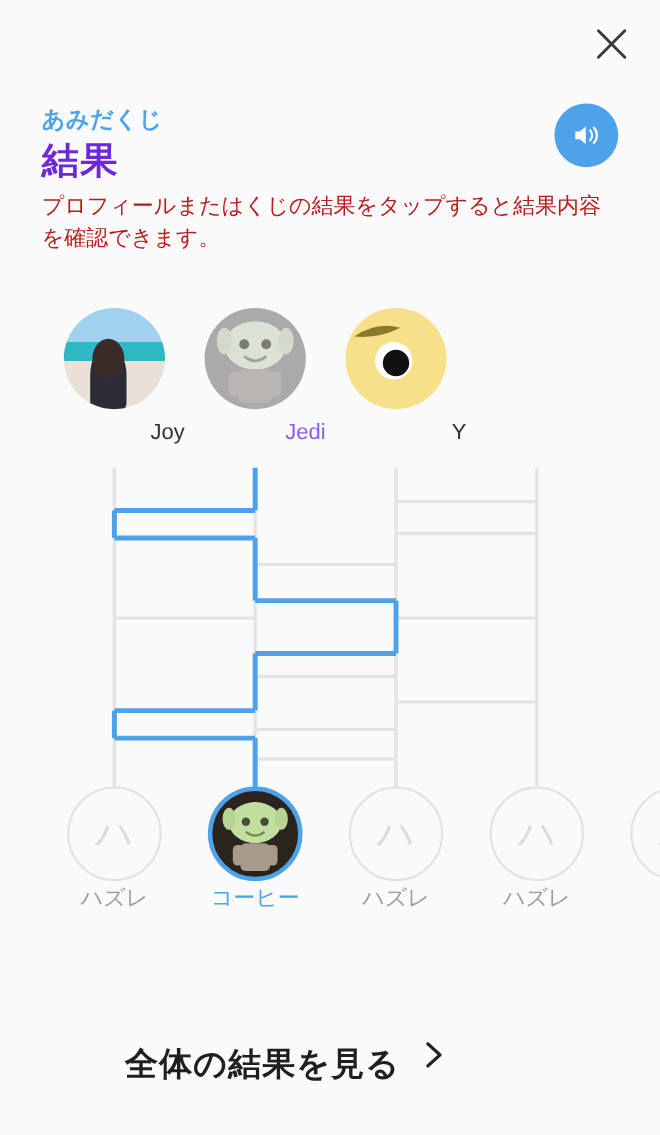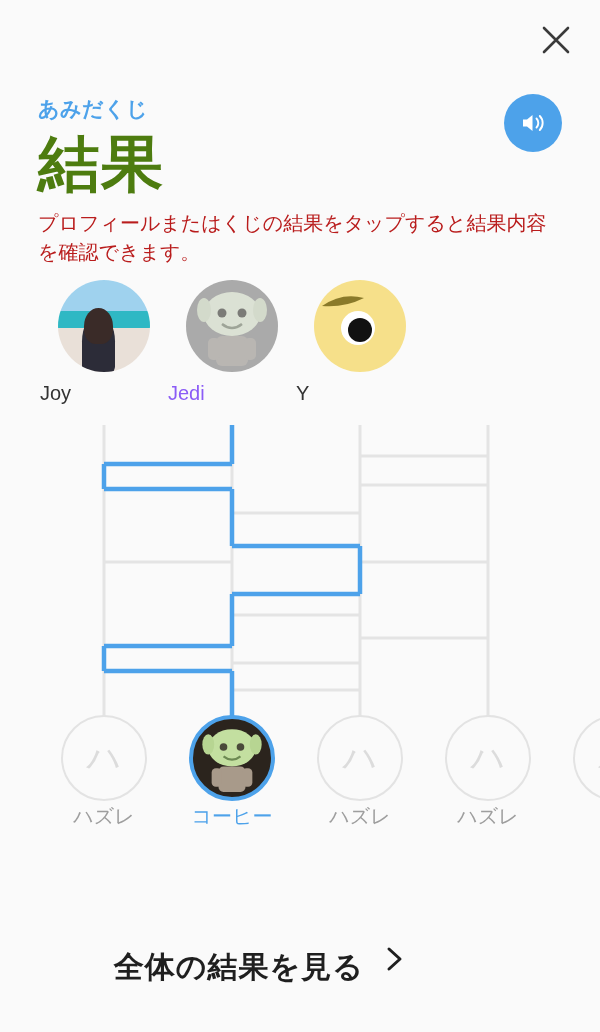--- a/index.html
+++ b/index.html
@@ -33,35 +33,35 @@
     cursor: pointer;
   }
 
   
   #header { position: absolute; left: 38px; top: 96px; width: 520px; }
   #eyebrow {
     color: #4da2ea; font-size: 21px; font-weight: bold;
     letter-spacing: .5px; line-height: 1.2;
   }
   #title {
-    color: #4d7c0f; font-size: 62px; font-weight: bold;
+    color: #6d28d9; font-size: 34px; font-weight: bold;
     line-height: 1.25; margin-top: 4px; letter-spacing: 1px;
   }
   #subtitle {
     color: #b91c1c; font-size: 20px; line-height: 1.45;
     margin-top: 6px; width: 525px;
   }
 
   
   #players {
     position: absolute; left: 40px; top: 280px;
     width: 600px; height: 130px;
     display: flex; align-items: flex-start;
   }
-  .player { width: 128px; flex: 0 0 128px; text-align: left; cursor: pointer; }
+  .player { width: 128px; flex: 0 0 128px; text-align: right; cursor: pointer; }
   .avatar {
     width: 92px; height: 92px; border-radius: 50%;
     margin: 0 auto; position: relative; overflow: hidden;
     background: #eee;
   }
   .player-name {
     margin-top: 10px; font-size: 20px; color: #333;
     white-space: nowrap; overflow: hidden;
   }
   .player.dim .player-name { color: #8b5cf6; }

